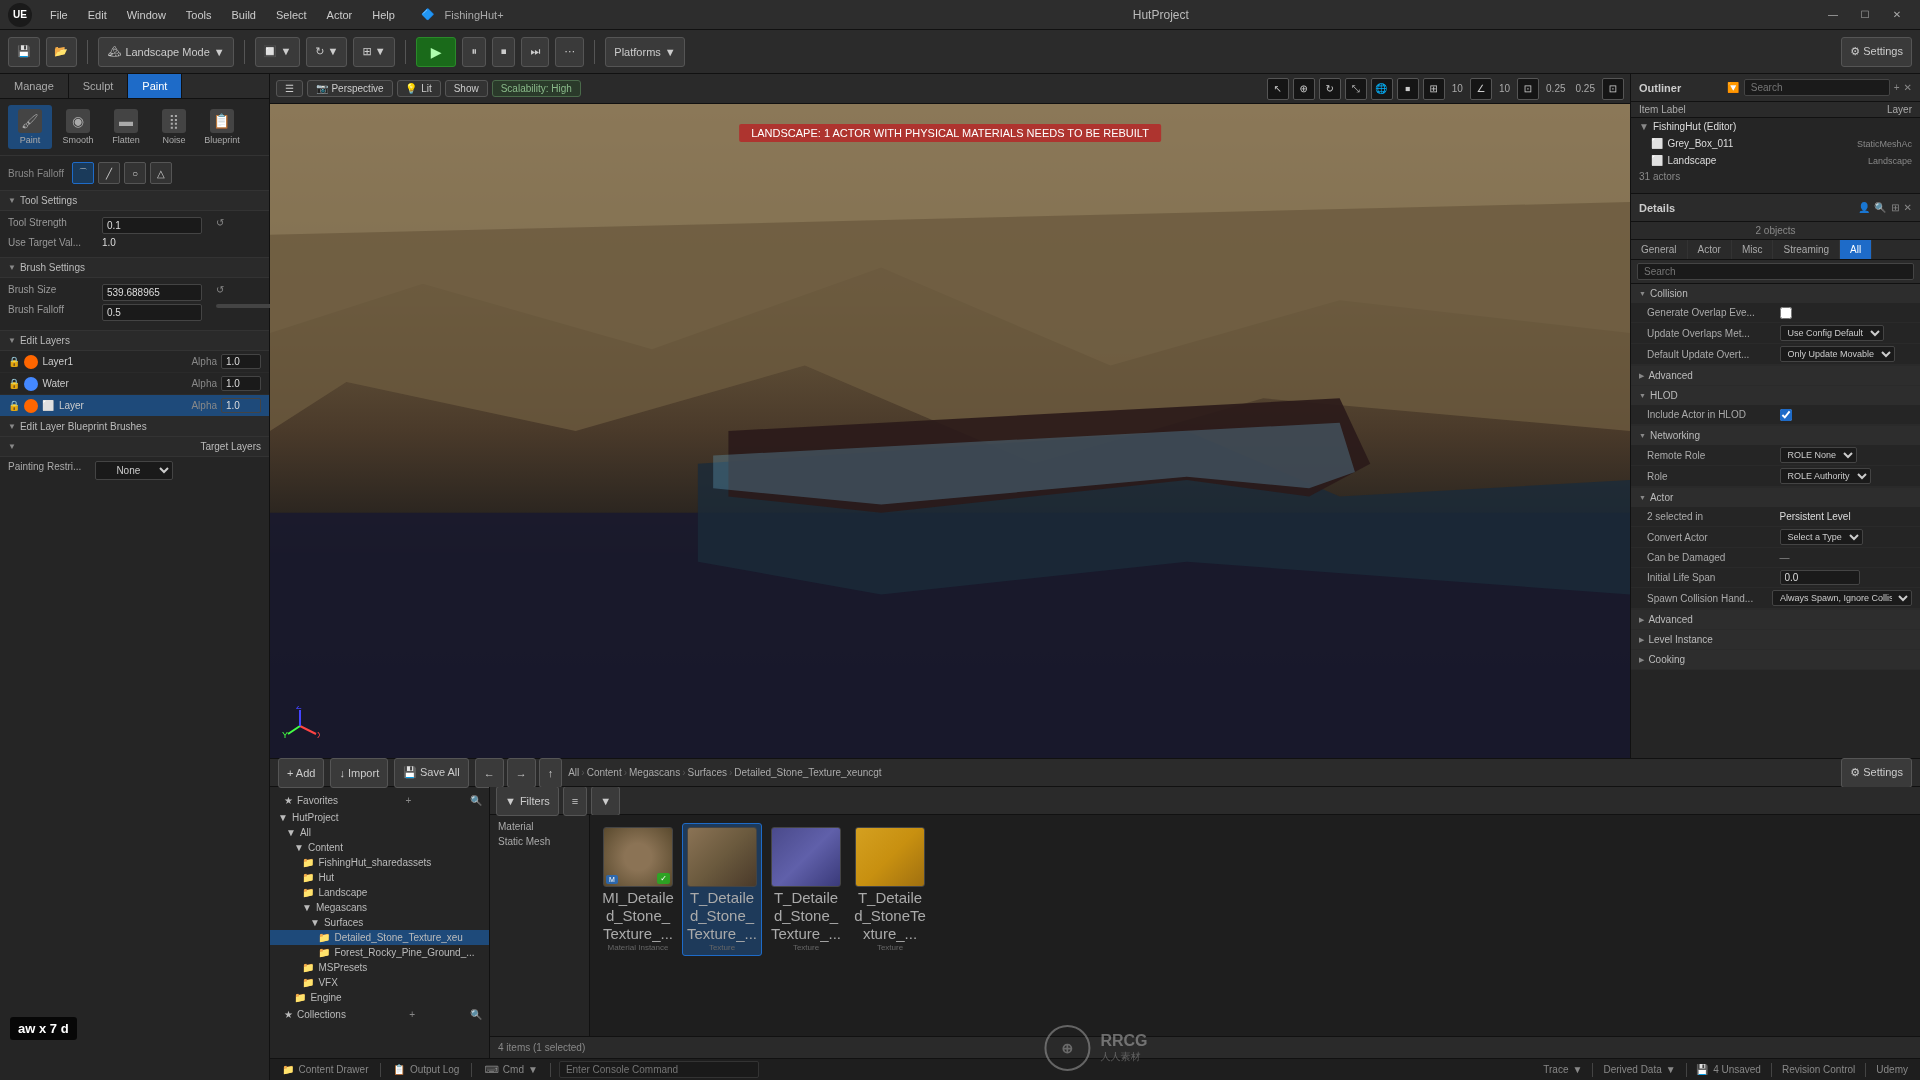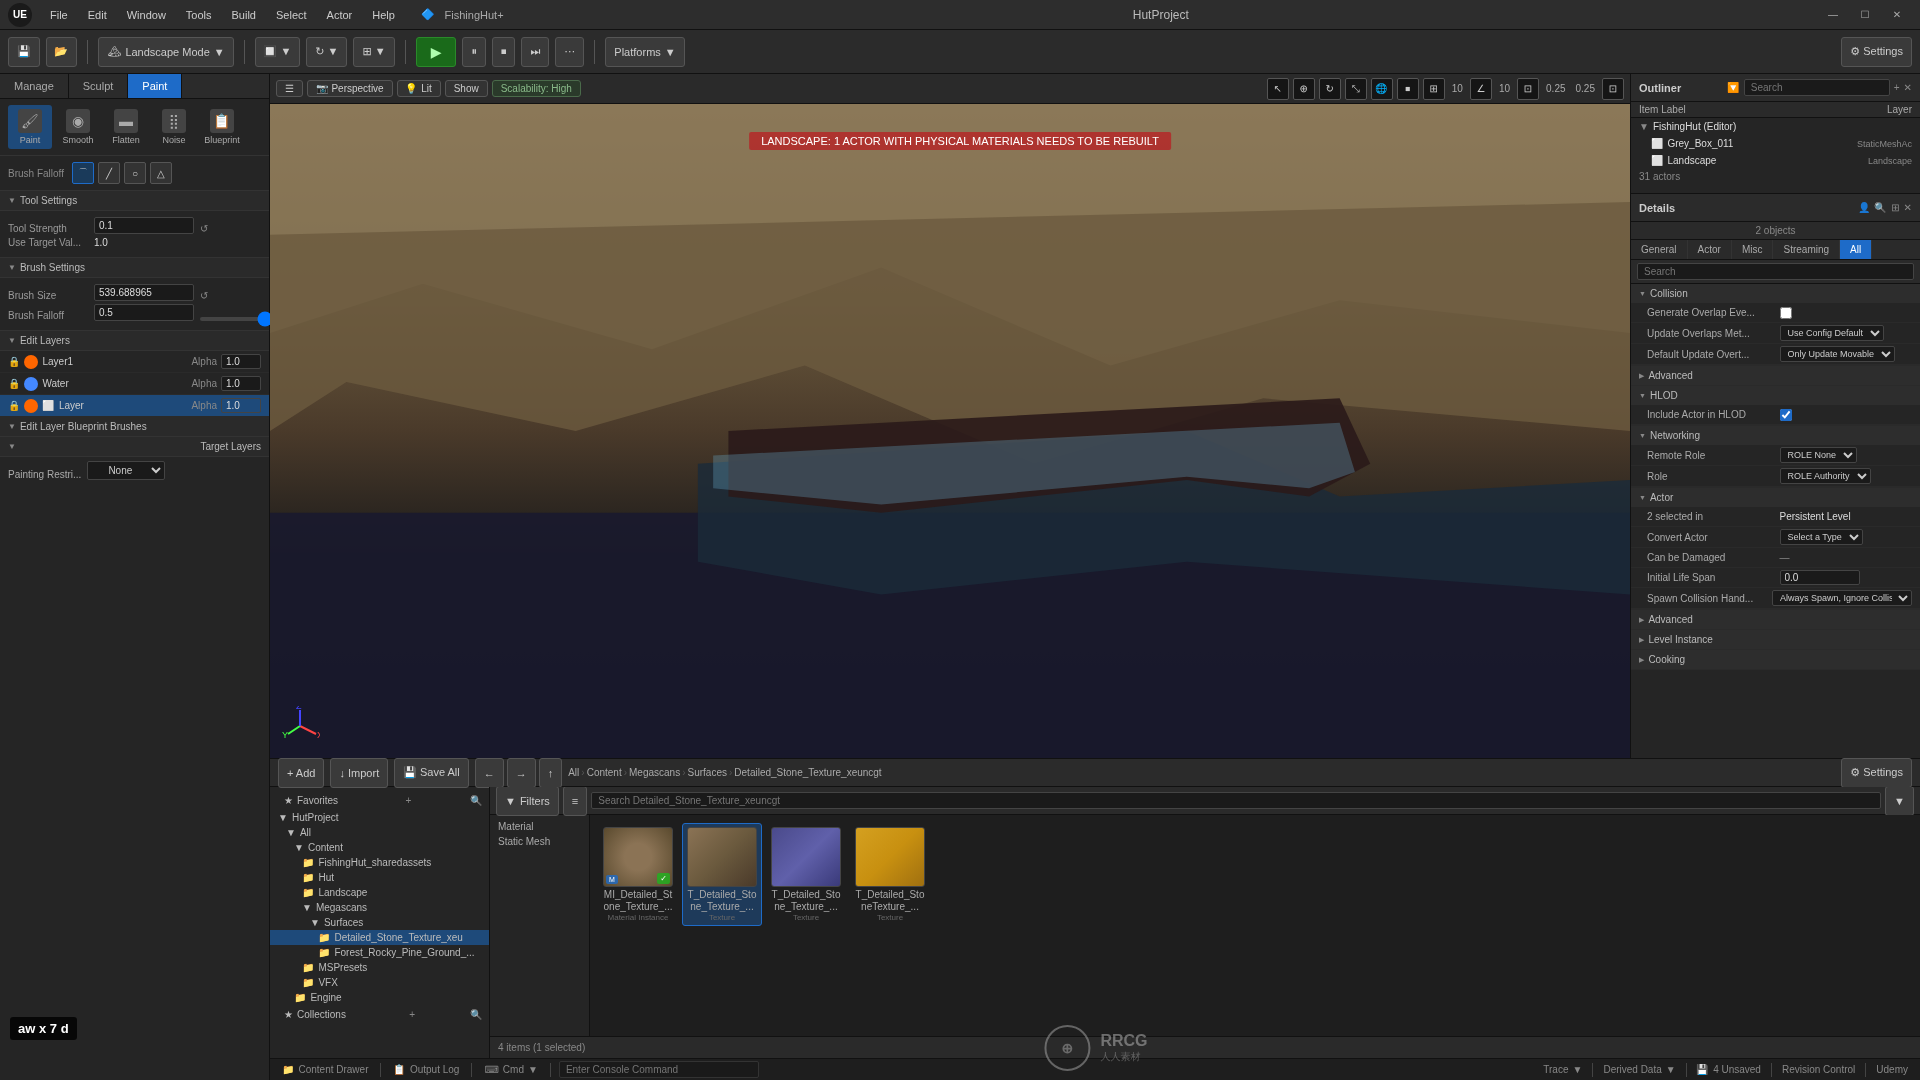--- a/index.html
+++ b/index.html
@@ -25,21 +25,21 @@
     #main { display: flex; height: calc(1080px - 30px - 44px); }
 
     
     #left-panel { width: 270px; background: #252525; border-right: 1px solid #111; display: flex; flex-direction: column; flex-shrink: 0; }
     #left-panel .panel-tabs { display: flex; background: #2b2b2b; border-bottom: 1px solid #111; }
     .panel-tab { padding: 6px 14px; cursor: pointer; color: #aaa; font-size: 11px; border-right: 1px solid #111; }
     .panel-tab.active { background: #1e6bc8; color: #fff; }
 
     
     .tool-section { padding: 6px 8px; border-bottom: 1px solid #333; }
-    .tool-row { display: flex; align-items: flex-end; gap: 6px; margin-bottom: 3px; }
+    .tool-row { display: flex; align-items: flex-start; gap: 14px; margin-bottom: 3px; }
     .tool-label { color: #999; font-size: 10px; width: 80px; flex-shrink: 0; }
     .tool-input { background: #1a1a1a; border: 1px solid #444; color: #ddd; padding: 2px 4px; font-size: 10px; width: 100px; border-radius: 2px; }
     .tool-slider { flex: 1; height: 4px; background: #444; border-radius: 2px; appearance: none; }
     .paint-tools { display: flex; gap: 4px; padding: 6px 8px; border-bottom: 1px solid #333; }
     .paint-tool { display: flex; flex-direction: column; align-items: center; gap: 2px; padding: 4px 6px; cursor: pointer; border-radius: 3px; font-size: 9px; color: #aaa; width: 44px; }
     .paint-tool.active { background: #1e4a7a; }
     .paint-tool-icon { width: 24px; height: 24px; background: #444; border-radius: 3px; display: flex; align-items: center; justify-content: center; font-size: 14px; }
     .brush-falloff-row { display: flex; gap: 4px; padding: 6px 8px; border-bottom: 1px solid #333; align-items: center; }
     .falloff-icon { width: 22px; height: 22px; background: #333; border: 1px solid #555; border-radius: 2px; display: flex; align-items: center; justify-content: center; cursor: pointer; font-size: 10px; }
     .falloff-icon.active { border-color: #1e6bc8; background: #1a3a5a; }
@@ -57,21 +57,21 @@
     .target-title { font-size: 10px; color: #bbb; }
     .target-select { background: #1a1a1a; border: 1px solid #444; color: #ccc; font-size: 10px; padding: 2px 16px; border-radius: 2px; }
     .mode-overlay { position: absolute; bottom: 40px; left: 10px; background: rgba(0,0,0,0.8); padding: 4px 8px; border-radius: 3px; font-size: 13px; color: #fff; font-weight: bold; }
 
     
     #viewport { flex: 1; background: #1a1a1a; position: relative; display: flex; flex-direction: column; }
     #viewport-toolbar { height: 30px; background: #2a2a2a; display: flex; align-items: center; gap: 4px; padding: 0 6px; border-bottom: 1px solid #111; flex-shrink: 0; }
     .vp-btn { padding: 2px 8px; background: #333; border: 1px solid #555; border-radius: 3px; color: #ccc; cursor: pointer; font-size: 10px; display: flex; align-items: center; gap: 3px; }
     .vp-btn.scalability { background: #2a3a2a; border-color: #4a6a4a; color: #8aba8a; }
     #viewport-canvas { flex: 1; position: relative; overflow: hidden; background: linear-gradient(180deg, #8b7355 0%, #6b5a3e 30%, #4a3a2a 50%, #1a1a1a 70%, #0d0d1a 100%); }
-    .viewport-warning { position: absolute; top: 28px; left: 50%; transform: translateX(-50%); background: rgba(180,40,40,0.85); color: #fff; padding: 3px 12px; font-size: 11px; border-radius: 2px; white-space: nowrap; margin-left: 10px; }
+    .viewport-warning { position: absolute; top: 20px; left: 50%; transform: translateX(-50%); background: rgba(180,40,40,0.85); color: #fff; padding: 3px 12px; font-size: 11px; border-radius: 2px; white-space: nowrap; }
     .viewport-axes { position: absolute; bottom: 10px; left: 10px; color: #fff; font-size: 10px; }
     .vp-overlay-icon { width: 22px; height: 22px; background: rgba(0,0,0,0.5); border: 1px solid #555; border-radius: 2px; display: flex; align-items: center; justify-content: center; color: #ccc; font-size: 10px; cursor: pointer; }
 
     
     #right-panel { width: 290px; background: #252525; border-left: 1px solid #111; display: flex; flex-direction: column; flex-shrink: 0; }
     #outliner { height: 120px; border-bottom: 1px solid #111; }
     #outliner-header { height: 28px; background: #2b2b2b; display: flex; align-items: center; justify-content: space-between; padding: 0 8px; border-bottom: 1px solid #111; }
     #outliner-header .title { font-size: 11px; color: #ccc; font-weight: bold; }
     .out-search { flex: 1; background: #1a1a1a; border: 1px solid #444; color: #ccc; padding: 2px 6px; font-size: 10px; border-radius: 2px; }
     .outliner-item { padding: 3px 8px; display: flex; align-items: center; gap: 4px; cursor: pointer; font-size: 10px; }
@@ -108,21 +108,21 @@
     .cb-tree-item.selected { background: #1e4a7a; }
     .cb-main { flex: 1; display: flex; flex-direction: column; }
     .cb-toolbar { height: 28px; background: #2a2a2a; display: flex; align-items: center; gap: 4px; padding: 0 6px; border-bottom: 1px solid #111; }
     .cb-search { flex: 1; background: #1a1a1a; border: 1px solid #444; color: #ccc; padding: 2px 6px; font-size: 10px; border-radius: 2px; }
     .cb-filter-panel { width: 100px; border-right: 1px solid #111; padding: 4px; }
     .cb-filter-item { font-size: 10px; color: #aaa; padding: 2px 4px; cursor: pointer; }
     .cb-assets { flex: 1; display: flex; flex-wrap: wrap; gap: 4px; padding: 8px; align-content: flex-start; overflow-y: auto; background: #1e1e1e; }
     .asset-tile { width: 80px; display: flex; flex-direction: column; align-items: center; cursor: pointer; padding: 3px; border-radius: 3px; border: 1px solid transparent; }
     .asset-tile.selected { background: #1e3a5a; border-color: #1e6bc8; }
     .asset-thumb { width: 70px; height: 60px; border-radius: 3px; background: #333; border: 1px solid #444; position: relative; overflow: hidden; display: flex; align-items: center; justify-content: center; }
-    .asset-name { font-size: 10px; color: #aaa; text-align: center; margin-top: 2px; word-break: break-all; line-height: 1.2; }
+    .asset-name { font-size: 15px; color: #aaa; text-align: center; margin-top: 2px; word-break: break-all; line-height: 1.2; }
     .asset-type { font-size: 8px; color: #666; }
     .cb-status { height: 22px; background: #2a2a2a; border-top: 1px solid #111; display: flex; align-items: center; padding: 0 8px; font-size: 10px; color: #888; }
     .breadcrumb { display: flex; align-items: center; gap: 2px; font-size: 10px; color: #aaa; }
     .breadcrumb-item { color: #aaa; cursor: pointer; }
     .breadcrumb-sep { color: #555; }
 
     
     #statusbar { height: 22px; background: #1e1e1e; display: flex; align-items: center; padding: 0 8px; gap: 8px; border-top: 1px solid #111; font-size: 10px; color: #888; }
     .status-item { display: flex; align-items: center; gap: 4px; padding: 0 4px; }
     .status-item.clickable { cursor: pointer; }
@@ -662,21 +662,20 @@
           </div>
         </div>
 
         <div class="cb-main">
           <div class="cb-toolbar">
             <div class="toolbar-btn">
               <span>▼</span>
               <span>Filters</span>
             </div>
             <div class="toolbar-btn">≡</div>
-            <input type="text" class="cb-search" placeholder="Search Detailed_Stone_Texture_xeuncgt" style="">
             <div class="toolbar-btn">▼</div>
           </div>
           <div style="display:flex;flex:1;overflow:hidden;">
 
             <div class="cb-filter-panel">
               <div class="cb-filter-item">Material</div>
               <div class="cb-filter-item">Static Mesh</div>
             </div>
 
             <div class="cb-assets">

